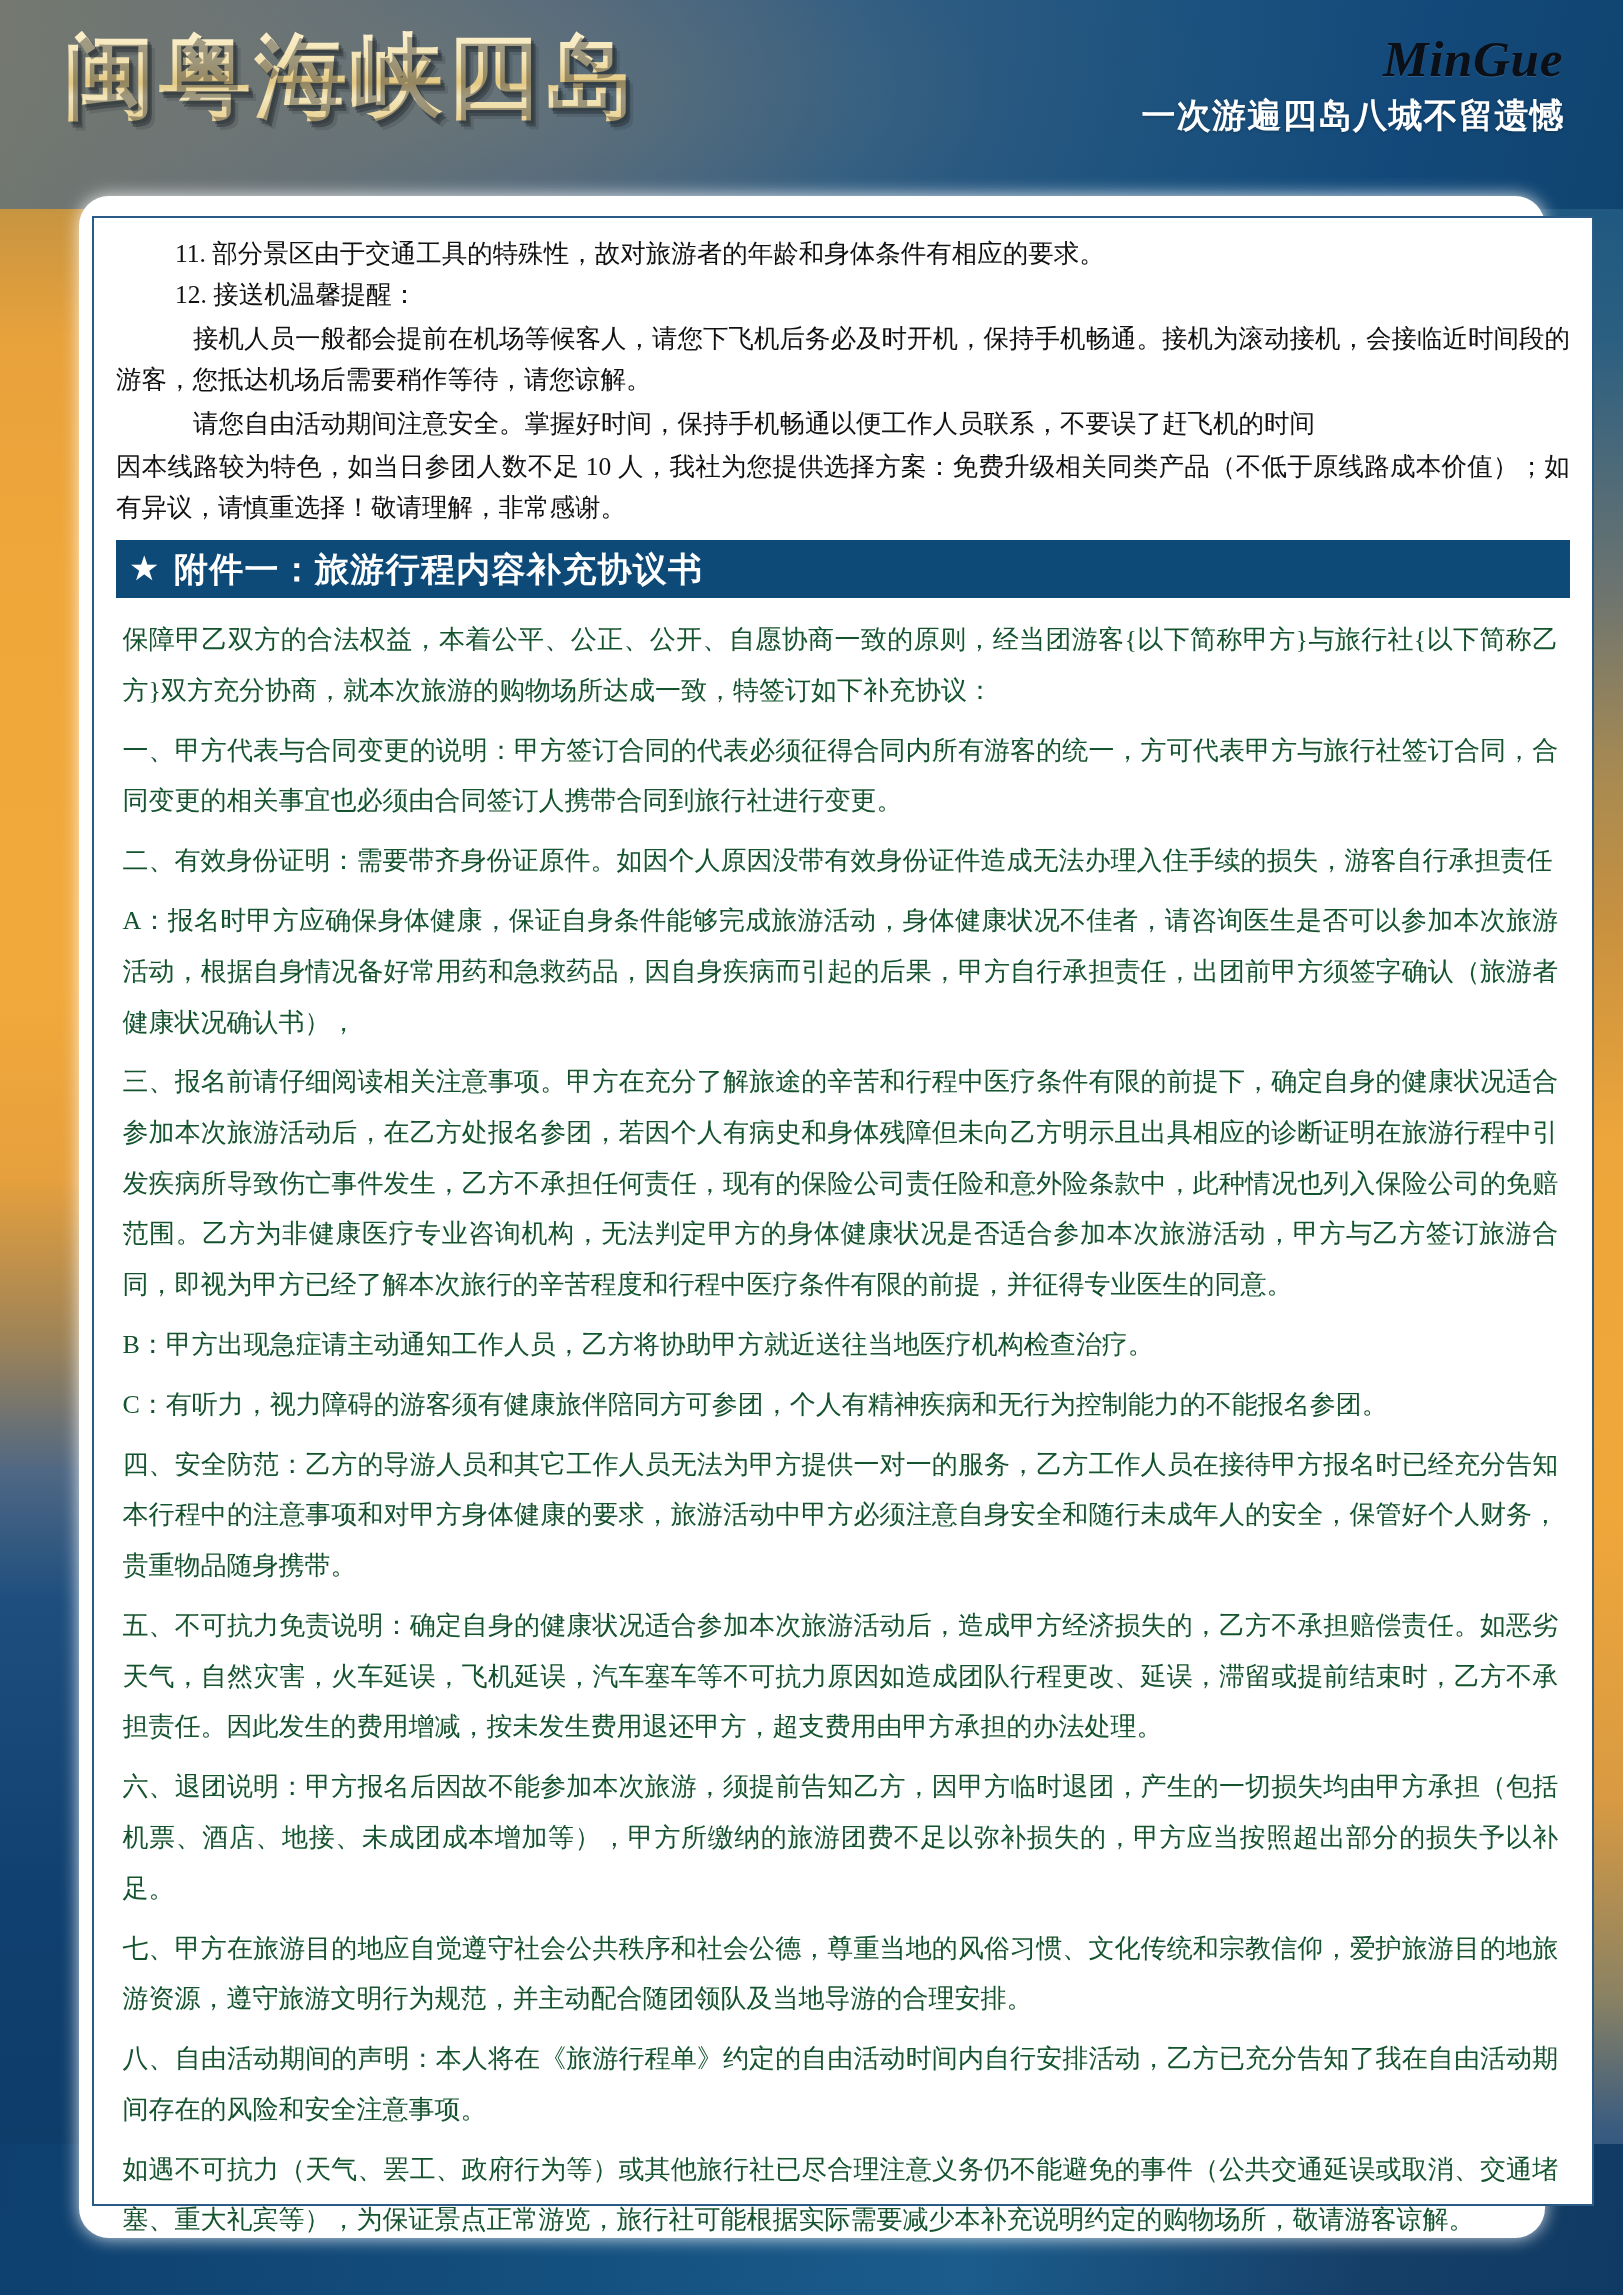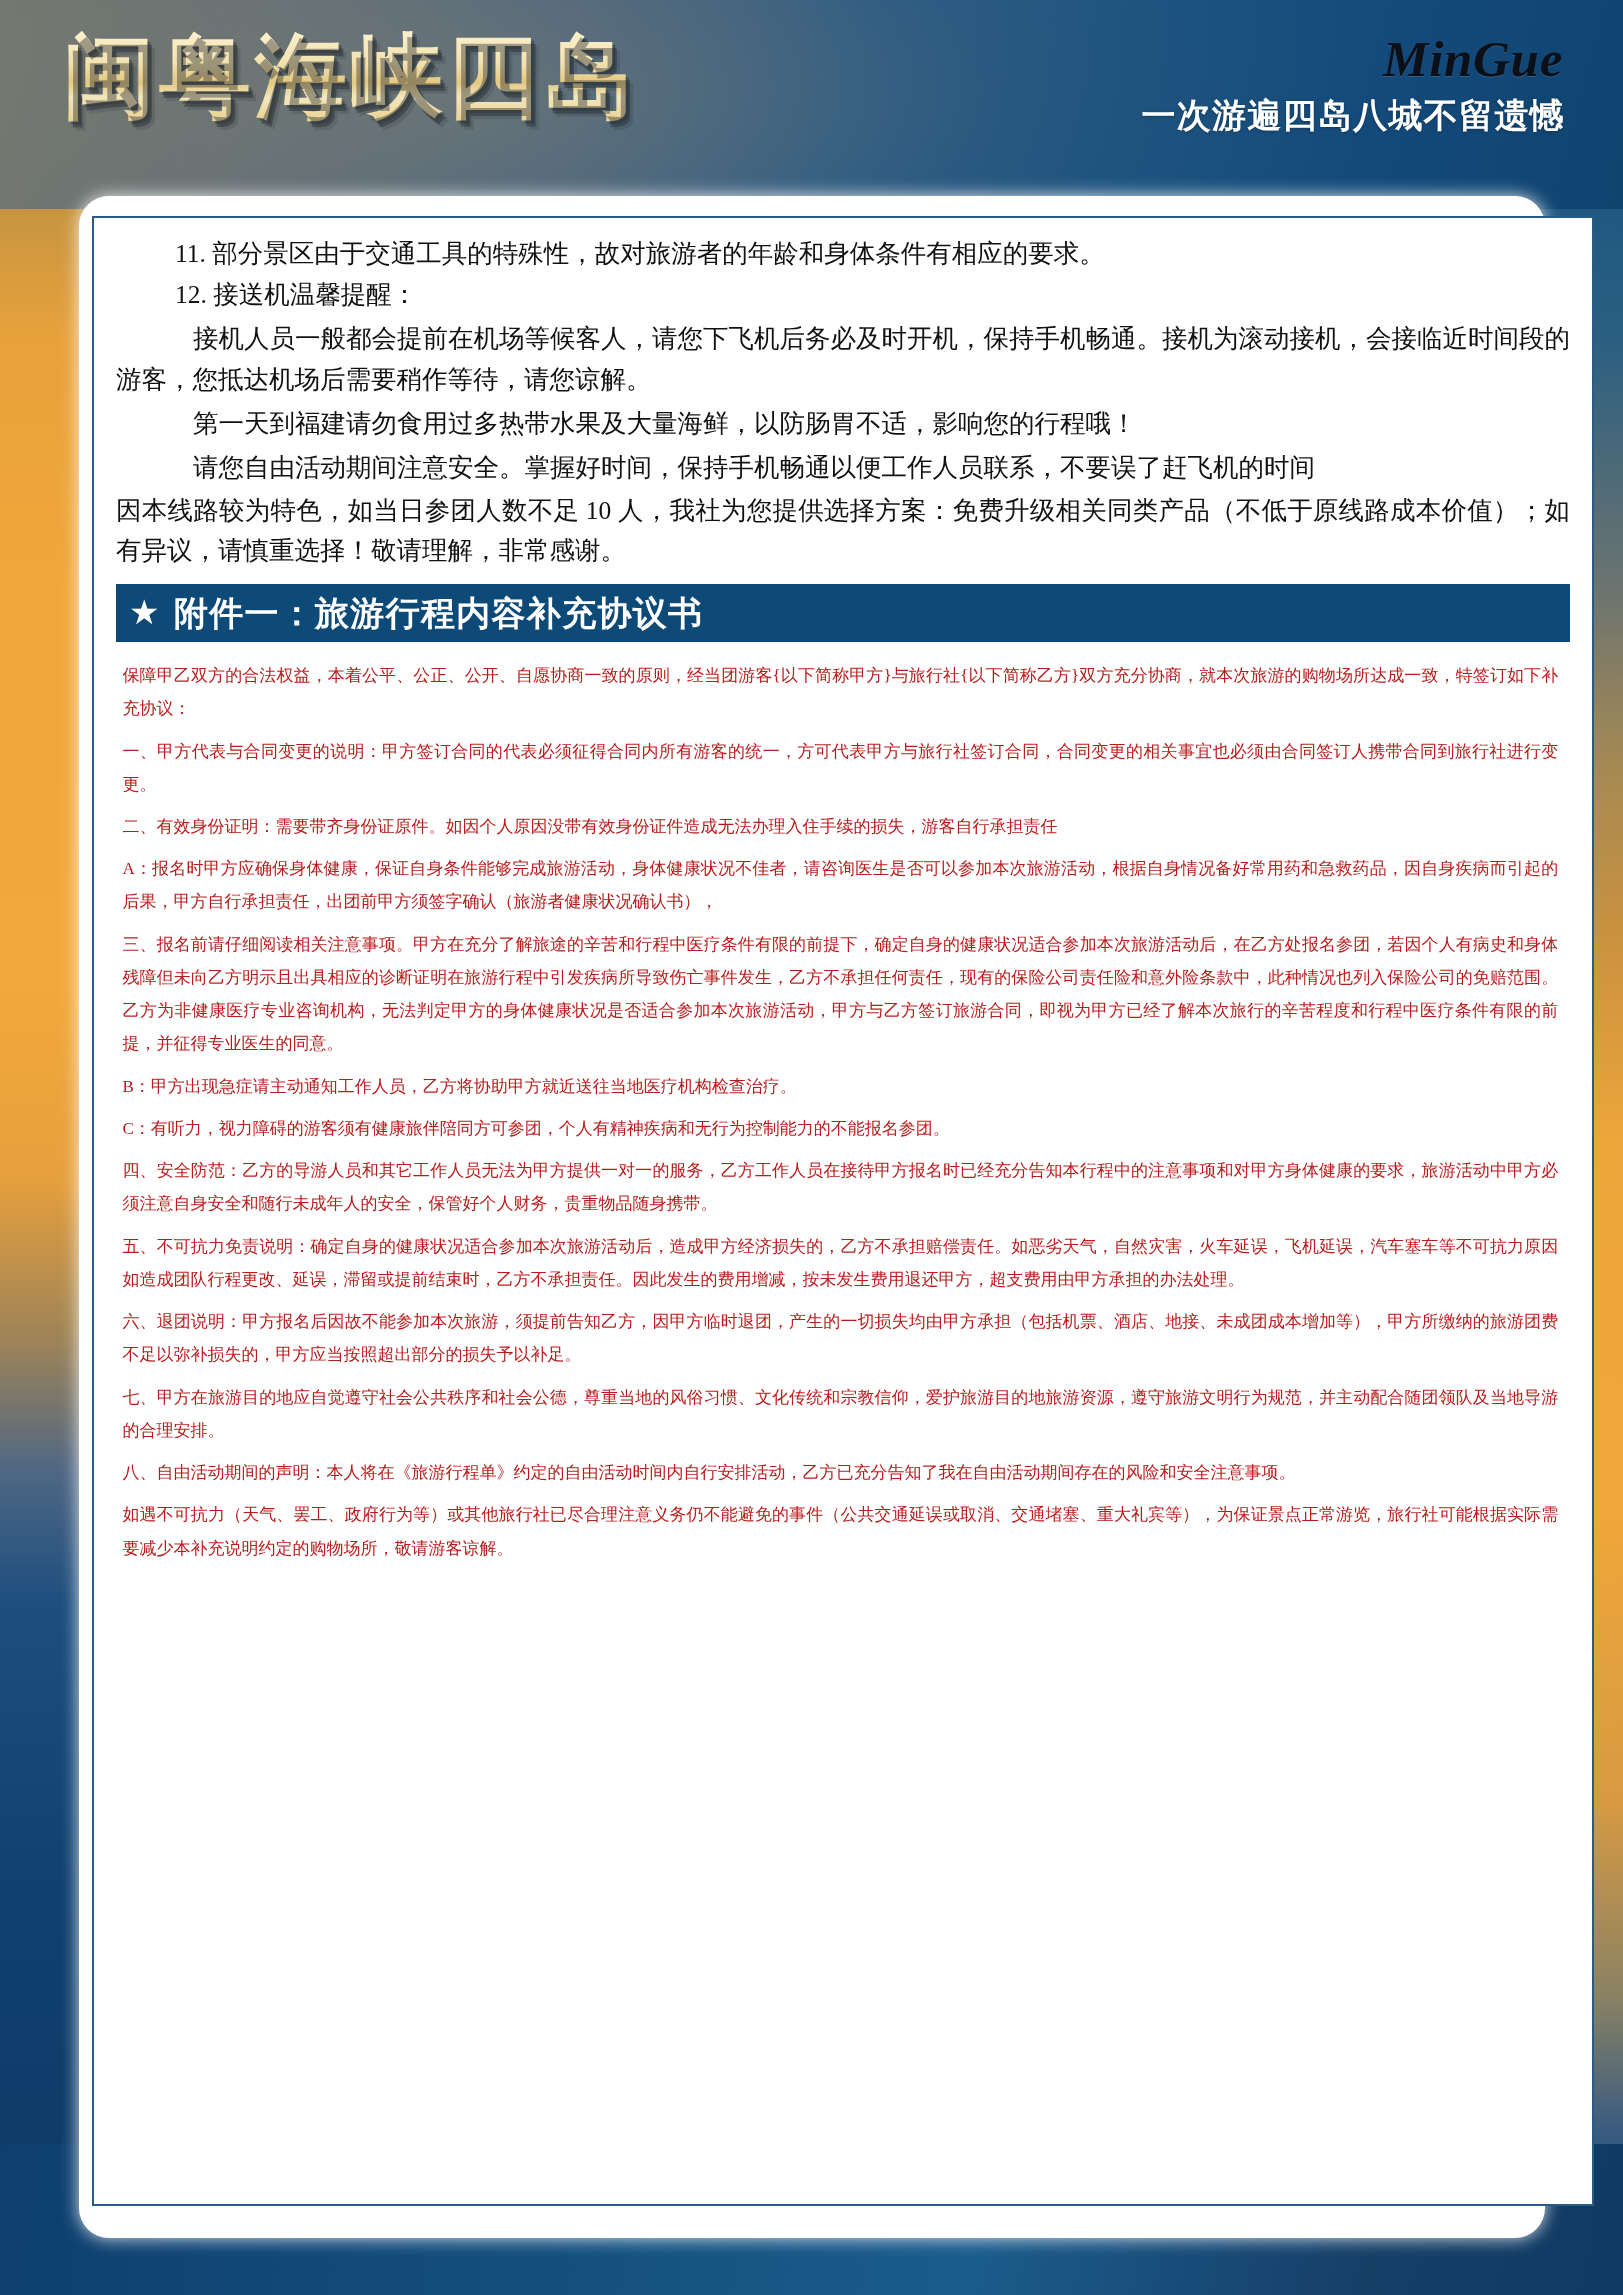--- a/index.html
+++ b/index.html
@@ -225,23 +225,23 @@
     font-weight: 700;
     letter-spacing: 1.3px;
     line-height: 1;
   }
 
   
   .agreement-body {
     padding: 6.5px 11.8px 0 6.5px;
   }
   .agreement-para {
-    font-size: 17px;
+    font-size: 26px;
     line-height: 1.95;
-    color: #b91c1c;
+    color: #14532d;
     margin: 0 0 9.2px 0;
     font-family: "Liberation Serif", "DejaVu Serif", serif;
     text-align: justify;
     text-justify: inter-ideograph;
   }
   .agreement-para:last-child { margin-bottom: 0; }
 </style>
 </head>
 <body>
 
@@ -259,21 +259,20 @@
   <div class="footer-band"></div>
 
   <div class="sheet"></div>
 
   <div class="content-frame">
     <div class="content-inner">
 
       <p class="numbered-line">11. 部分景区由于交通工具的特殊性，故对旅游者的年龄和身体条件有相应的要求。</p>
       <p class="numbered-line">12. 接送机温馨提醒：</p>
       <p class="indent-para">接机人员一般都会提前在机场等候客人，请您下飞机后务必及时开机，保持手机畅通。接机为滚动接机，会接临近时间段的游客，您抵达机场后需要稍作等待，请您谅解。</p>
-      <p class="indent-para">第一天到福建请勿食用过多热带水果及大量海鲜，以防肠胃不适，影响您的行程哦！</p>
       <p class="indent-para">请您自由活动期间注意安全。掌握好时间，保持手机畅通以便工作人员联系，不要误了赶飞机的时间</p>
       <p class="flush-para">因本线路较为特色，如当日参团人数不足 10 人，我社为您提供选择方案：免费升级相关同类产品（不低于原线路成本价值）；如有异议，请慎重选择！敬请理解，非常感谢。</p>
 
       <div class="section-bar">
         <span class="star-icon">★</span>
         <span class="section-title">附件一：旅游行程内容补充协议书</span>
       </div>
 
       <div class="agreement-body">
         <p class="agreement-para">保障甲乙双方的合法权益，本着公平、公正、公开、自愿协商一致的原则，经当团游客{以下简称甲方}与旅行社{以下简称乙方}双方充分协商，就本次旅游的购物场所达成一致，特签订如下补充协议：</p>

